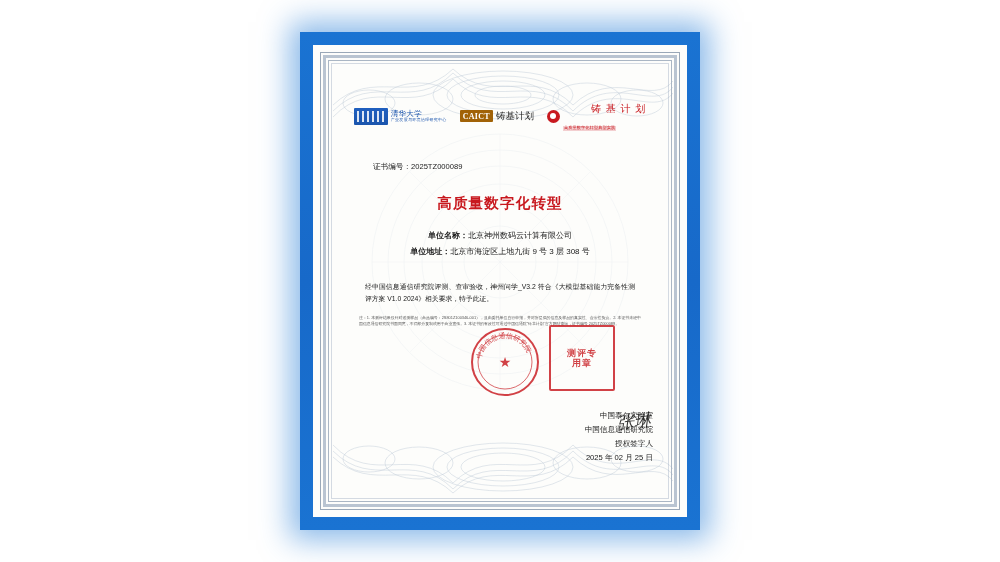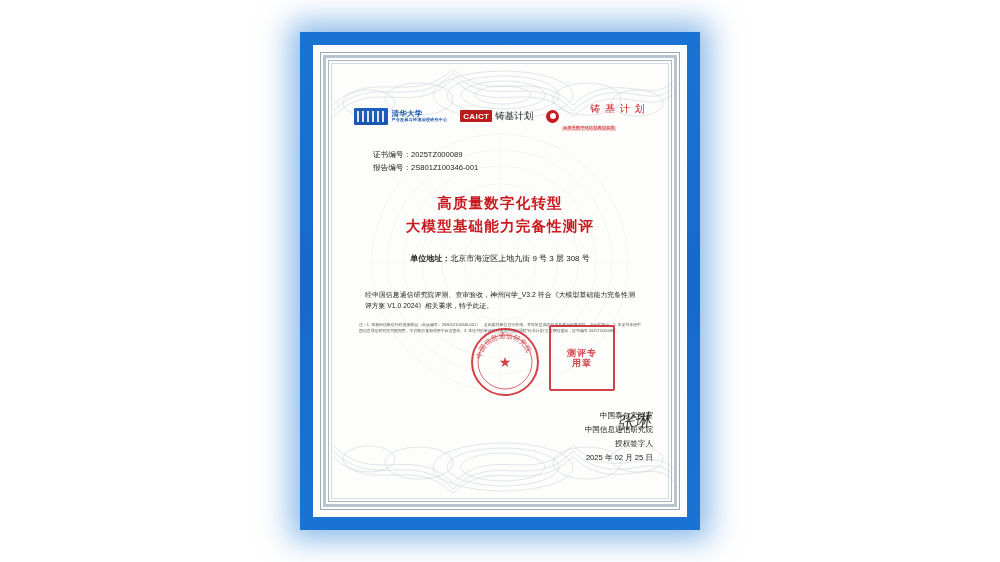--- a/index.html
+++ b/index.html
@@ -138,38 +138,38 @@
     left: 3px; top: 3px;
     width: 28px; height: 11px;
     background: repeating-linear-gradient(90deg, #fff 0 2px, transparent 2px 5px);
     opacity: .85;
   }
   .th-text {
     font-size: 7.5px;
     color: #1b55ad;
     line-height: 1.05;
     letter-spacing: .3px;
-    font-weight: bold;
   }
 
   .logo-caict {
     display: flex;
     align-items: center;
     gap: 3px;
     font-size: 9.5px;
     color: #1a1a1a;
   }
   .caict-badge {
-    background: #b91c1c;
+    background: #a16207;
     color: #fff;
     font-size: 8px;
     font-weight: bold;
     padding: 1.5px 3px;
     border-radius: 1px;
     letter-spacing: .3px;
+    font-family: Liberation Serif, serif;
   }
 
   .logo-zhuji {
     display: flex;
     align-items: center;
     gap: 3px;
   }
   .zj-ico {
     width: 13px; height: 13px;
     border-radius: 50%;
@@ -196,21 +196,21 @@
     font-size: 4.2px;
     color: #c8191f;
     background: #f3cfd0;
     padding: .5px 1px;
     letter-spacing: .1px;
     display: inline-block;
     margin-top: 1px;
   }
 
   .meta {
-    margin-top: 20px;
+    margin-top: 32px;
     padding-left: 34px;
     font-size: 7.6px;
     color: #222;
     line-height: 1.65;
   }
 
   .titles {
     margin-top: 18px;
     text-align: center;
   }
@@ -405,31 +405,30 @@
                 <span class="zj-sub">高质量数字化转型典型实践</span>
               </span>
             </div>
 
           </div>
 
           <div class="meta">
             <div>
               <span>证书编号：</span><span>2025TZ000089</span>
             </div>
-            <div>
-              <span>报告编号：</span><span>2S801Z100346-001</span>
-            </div>
           </div>
 
           <div class="titles">
             <div class="title-main">高质量数字化转型</div>
-            <div class="title-sub">大模型基础能力完备性测评</div>
           </div>
 
           <div class="fields">
+            <div>
+              <span class="k">单位名称：</span><span>北京神州数码云计算有限公司</span>
+            </div>
             <div>
               <span class="k">单位地址：</span><span>北京市海淀区上地九街 9 号 3 层 308 号</span>
             </div>
           </div>
 
           <div class="statement">经中国信息通信研究院评测、查审验收，神州问学_V3.2 符合《大模型基础能力完备性测评方案 V1.0 2024》相关要求，特予此证。</div>
 
           <div class="footnote">注：1. 本测评结果仅针对送测样品（商品编号：2S801Z100346-001），且由委托单位自行申报，并对所提供的信息及样品的真实性、合法性负责。2. 本证书未经中国信息通信研究院书面同意，不得部分复制或用于商业宣传。3. 本证书的有效性可通过中国信通院“铸基计划”官方网站查询，证书编号 2025TZ000089。</div>
 
           <div class="stamps">

